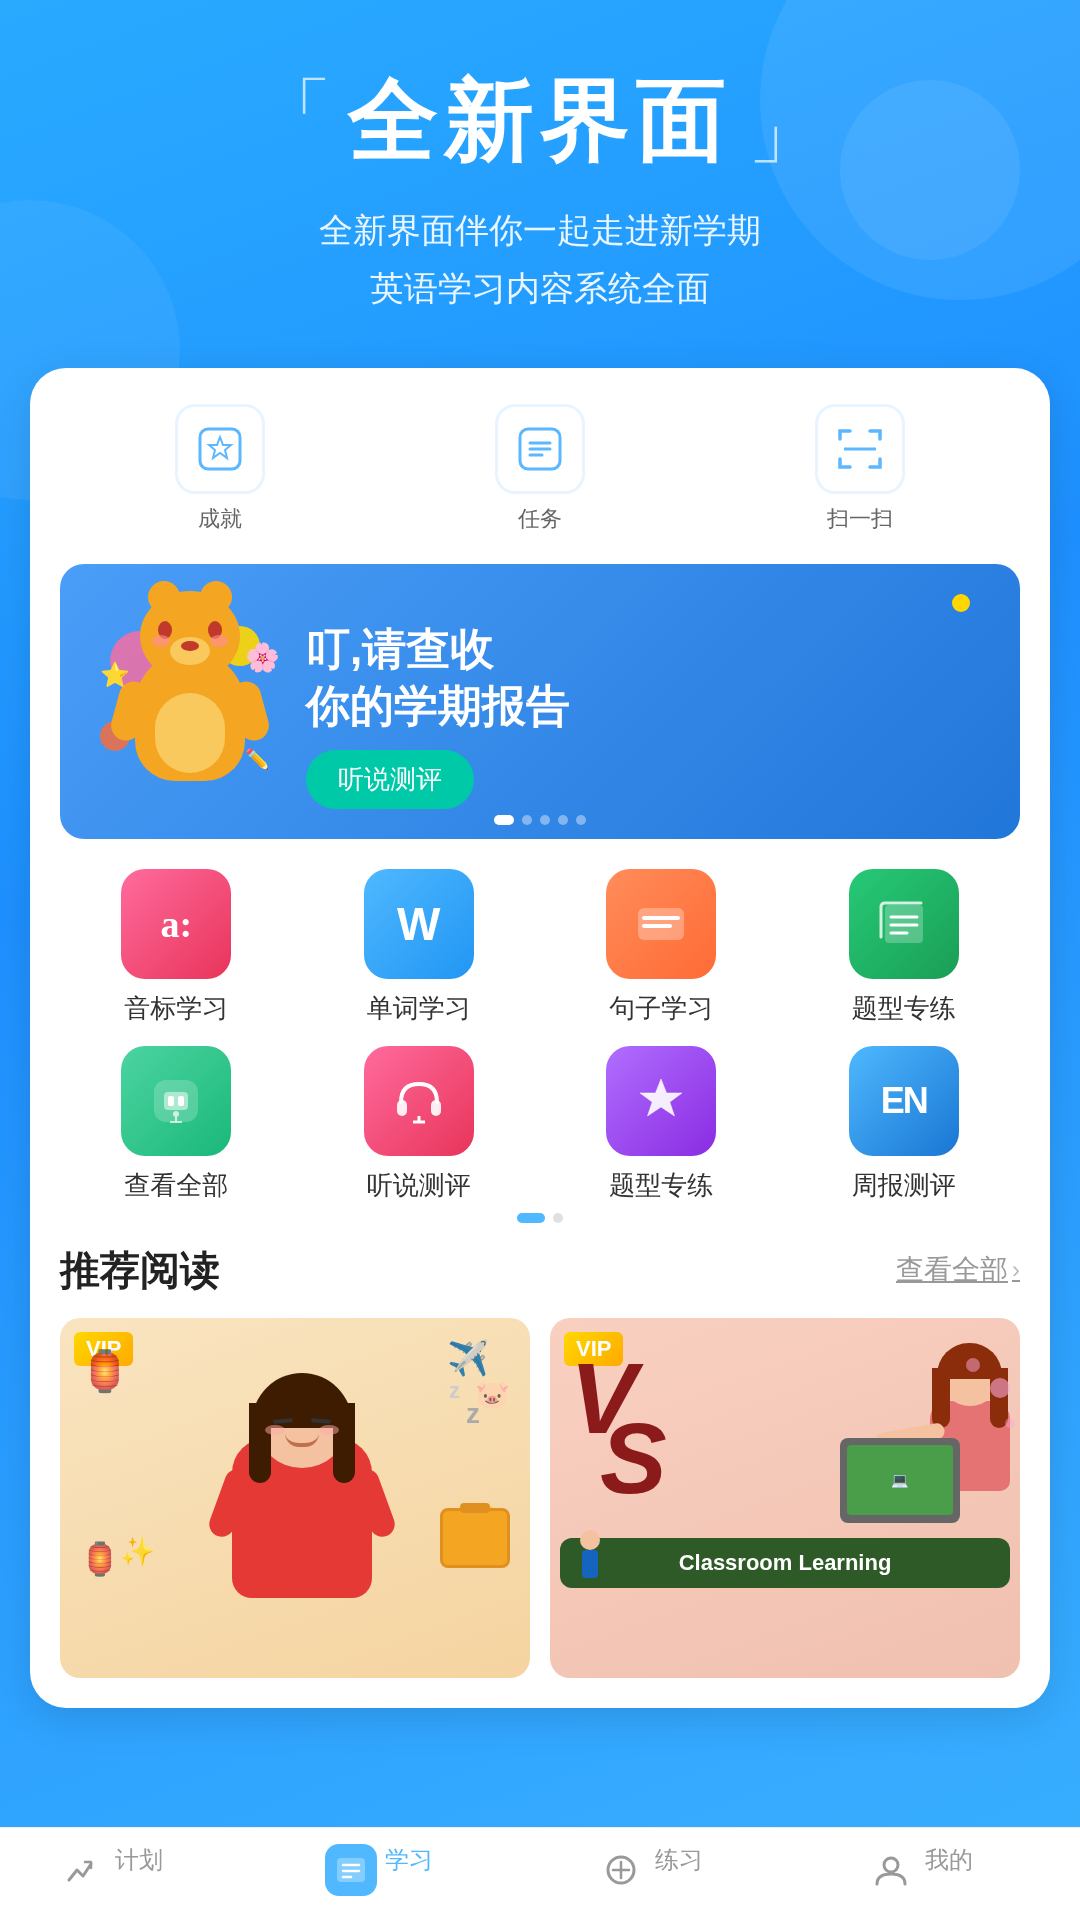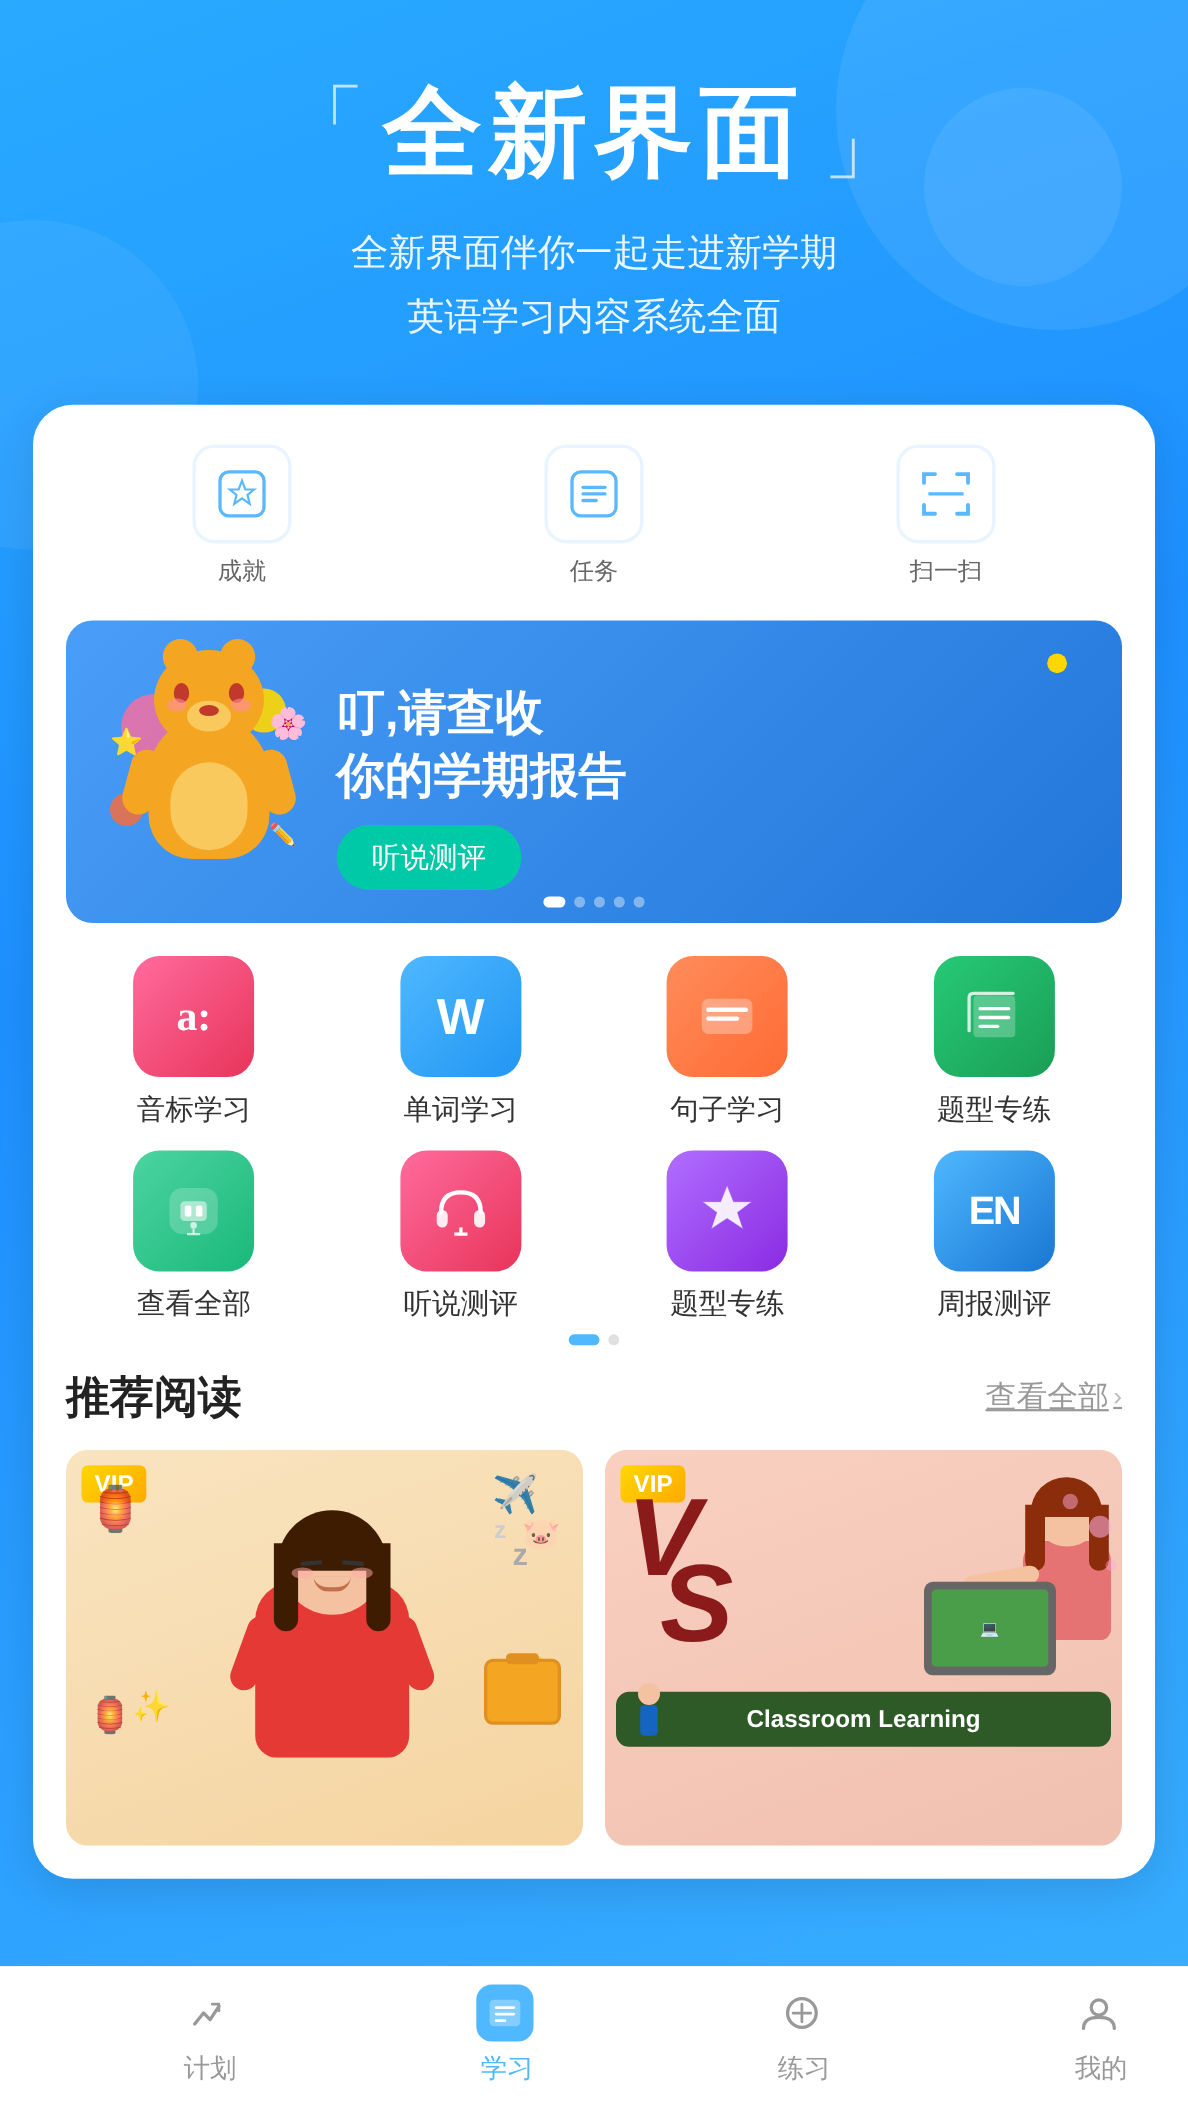--- a/index.html
+++ b/index.html
@@ -261,22 +261,22 @@
       left: 0;
       width: 1080px;
       background: #fff;
       border-top: 1px solid #eee;
       display: flex;
       justify-content: space-around;
       padding: 16px 0 24px;
     }
     .nav-item {
       display: flex;
-      flex-direction: column;
-      align-items: flex-end;
+      flex-direction: row;
+      align-items: flex-start;
       gap: 8px;
       cursor: pointer;
       min-width: 160px;
     }
     .nav-icon {
       width: 52px;
       height: 52px;
       display: flex;
       align-items: center;
       justify-content: center;

